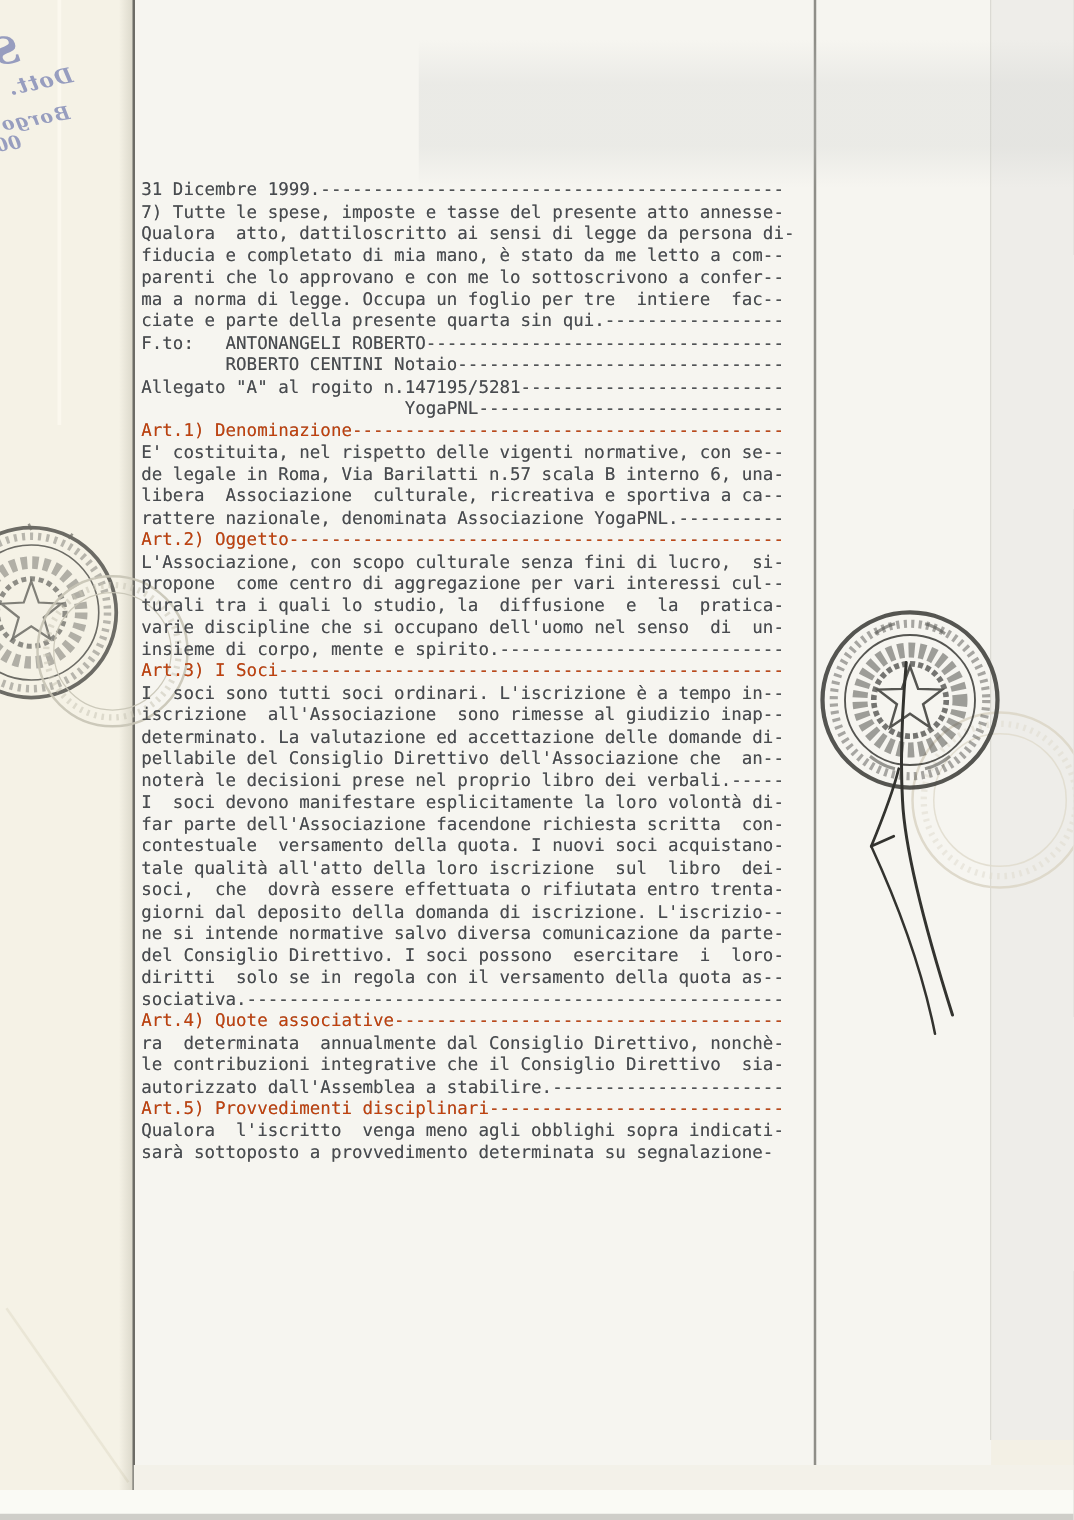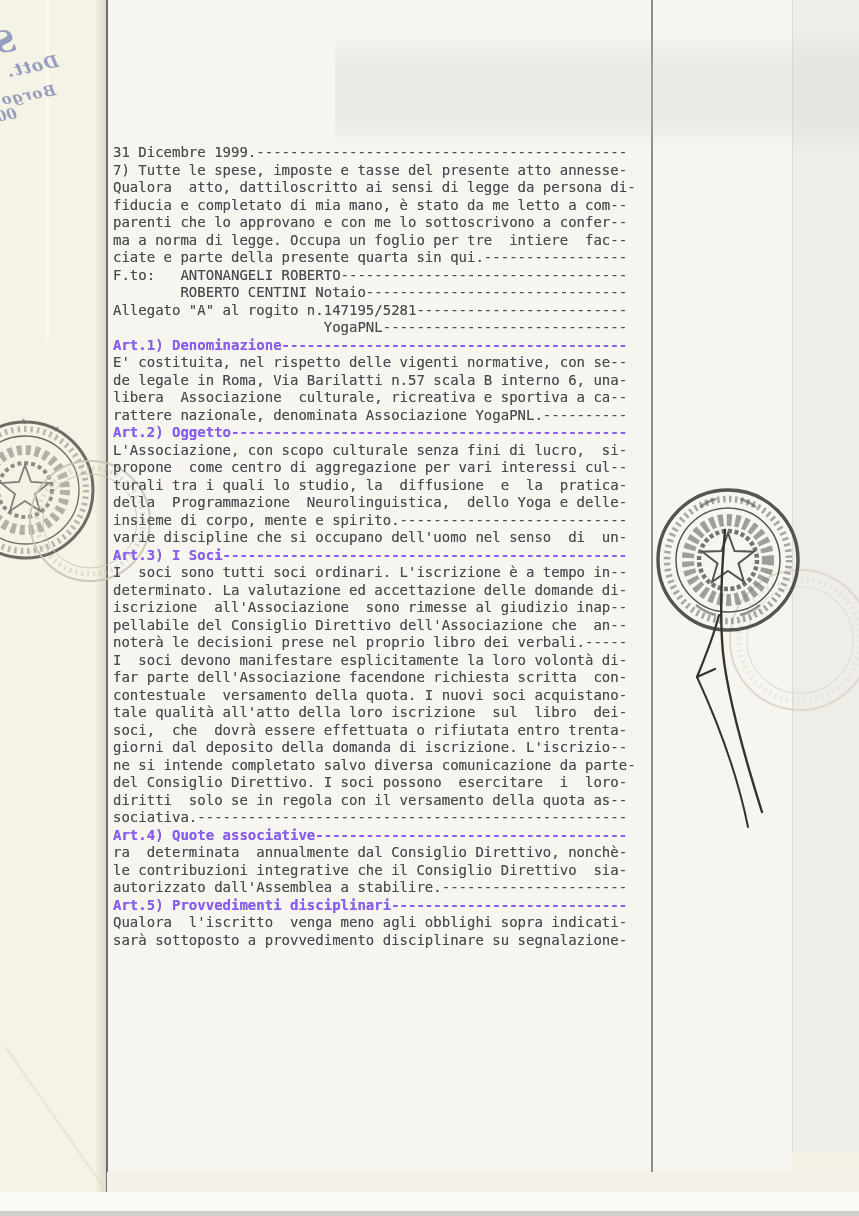--- a/index.html
+++ b/index.html
@@ -16,21 +16,21 @@
   .sheet-edge-left{left:106px;top:0;width:2px;height:1192px;background:#6d6c66;}
   .margin-rule{left:651px;top:0;width:2px;height:1192px;background:#8f8e88;}
   .right-edge{left:792px;top:0;width:1px;height:1152px;background:#dbdad4;}
   .top-shade{left:335px;top:32px;width:524px;height:118px;background:linear-gradient(to bottom,rgba(200,203,201,0),rgba(200,203,201,0.25) 30%,rgba(200,203,201,0.25) 72%,rgba(200,203,201,0));}
   .bottom-band1{left:107px;top:1172px;width:752px;height:20px;background:#f3f1e9;}
   .bottom-band2{left:0;top:1192px;width:859px;height:24px;background:#fafaf5;}
   .scan-bottom{left:0;top:1211px;width:859px;height:5px;background:#cfcec9;}
   
   .doc-text{left:113px;top:144px;width:540px;}
   .line{height:17.5px;line-height:17.5px;white-space:pre;font-size:14px;color:#484b4f;text-shadow:0 0 0.5px rgba(72,75,79,0.55);}
-  .line.bold{font-weight:bold;color:#8b5cf6;}
+  .line.bold{font-weight:normal;color:#c2410c;}
   
   .bleed{position:absolute;color:#8089b6;font-family:"DejaVu Serif",serif;font-style:italic;font-weight:bold;opacity:0.8;}
   .bleed-s{left:-6px;top:24px;font-size:30px;transform:scaleX(-1) rotate(8deg);}
   .bleed-1{left:6px;top:56px;font-size:17px;letter-spacing:1px;transform:scaleX(-1) rotate(12deg);}
   .bleed-2{left:0px;top:86px;font-size:15px;letter-spacing:1px;transform:scaleX(-1) rotate(10deg);}
   .bleed-3{left:-4px;top:106px;font-size:15px;transform:scaleX(-1) rotate(9deg);}
   svg{display:block;}
 </style>
 </head>
 <body>
@@ -115,41 +115,40 @@
       <div class="line">                         YogaPNL-----------------------------</div>
       <div class="line bold">Art.1) Denominazione-----------------------------------------</div>
       <div class="line">E' costituita, nel rispetto delle vigenti normative, con se--</div>
       <div class="line">de legale in Roma, Via Barilatti n.57 scala B interno 6, una-</div>
       <div class="line">libera  Associazione  culturale, ricreativa e sportiva a ca--</div>
       <div class="line">rattere nazionale, denominata Associazione YogaPNL.----------</div>
       <div class="line bold">Art.2) Oggetto-----------------------------------------------</div>
       <div class="line">L'Associazione, con scopo culturale senza fini di lucro,  si-</div>
       <div class="line">propone  come centro di aggregazione per vari interessi cul--</div>
       <div class="line">turali tra i quali lo studio, la  diffusione  e  la  pratica-</div>
-      <div class="line">della  Programmazione  Neurolinguistica,  dello Yoga e delle-</div>
+      <div class="line">varie discipline che si occupano dell'uomo nel senso  di  un-</div>
       <div class="line">insieme di corpo, mente e spirito.---------------------------</div>
-      <div class="line">varie discipline che si occupano dell'uomo nel senso  di  un-</div>
       <div class="line bold">Art.3) I Soci------------------------------------------------</div>
       <div class="line">I  soci sono tutti soci ordinari. L'iscrizione è a tempo in--</div>
+      <div class="line">iscrizione  all'Associazione  sono rimesse al giudizio inap--</div>
       <div class="line">determinato. La valutazione ed accettazione delle domande di-</div>
-      <div class="line">iscrizione  all'Associazione  sono rimesse al giudizio inap--</div>
       <div class="line">pellabile del Consiglio Direttivo dell'Associazione che  an--</div>
       <div class="line">noterà le decisioni prese nel proprio libro dei verbali.-----</div>
       <div class="line">I  soci devono manifestare esplicitamente la loro volontà di-</div>
       <div class="line">far parte dell'Associazione facendone richiesta scritta  con-</div>
       <div class="line">contestuale  versamento della quota. I nuovi soci acquistano-</div>
       <div class="line">tale qualità all'atto della loro iscrizione  sul  libro  dei-</div>
       <div class="line">soci,  che  dovrà essere effettuata o rifiutata entro trenta-</div>
       <div class="line">giorni dal deposito della domanda di iscrizione. L'iscrizio--</div>
-      <div class="line">ne si intende completato salvo diversa comunicazione da parte-</div>
+      <div class="line">ne si intende normative salvo diversa comunicazione da parte-</div>
       <div class="line">del Consiglio Direttivo. I soci possono  esercitare  i  loro-</div>
       <div class="line">diritti  solo se in regola con il versamento della quota as--</div>
       <div class="line">sociativa.---------------------------------------------------</div>
       <div class="line bold">Art.4) Quote associative-------------------------------------</div>
       <div class="line">ra  determinata  annualmente dal Consiglio Direttivo, nonchè-</div>
       <div class="line">le contribuzioni integrative che il Consiglio Direttivo  sia-</div>
       <div class="line">autorizzato dall'Assemblea a stabilire.----------------------</div>
       <div class="line bold">Art.5) Provvedimenti disciplinari----------------------------</div>
       <div class="line">Qualora  l'iscritto  venga meno agli obblighi sopra indicati-</div>
-      <div class="line">sarà sottoposto a provvedimento disciplinare su segnalazione-</div>
+      <div class="line">sarà sottoposto a provvedimento determinata su segnalazione-</div>
     </div>
 
 </div>
 
 </body></html>

